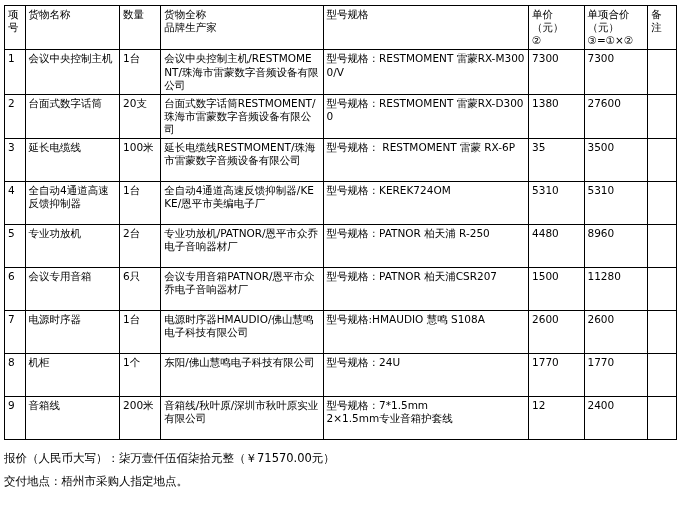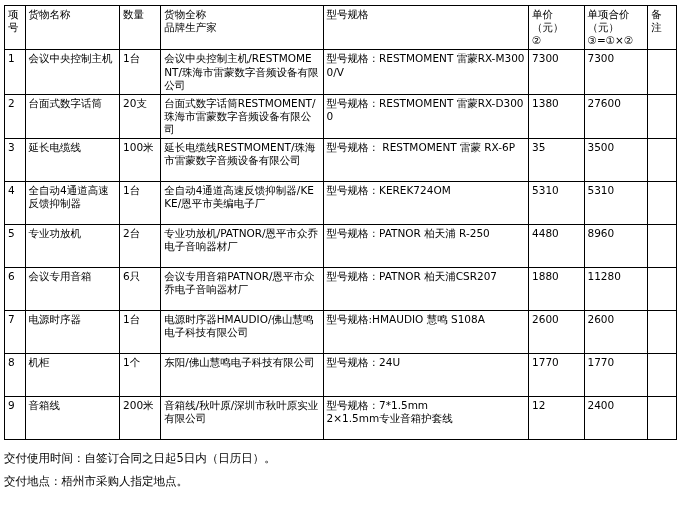--- a/index.html
+++ b/index.html
@@ -164,21 +164,21 @@
         <td class="cell-mid">8960</td>
         <td class="note-cell"></td>
       </tr>
 
       <tr class="row-h-tall">
         <td>6</td>
         <td class="cell-mid">会议专用音箱</td>
         <td class="cell-mid">6只</td>
         <td>会议专用音箱PATNOR/恩平市众乔电子音响器材厂</td>
         <td class="cell-mid">型号规格：PATNOR 柏天浦CSR207</td>
-        <td class="cell-mid">1880</td>
+        <td class="cell-mid">1500</td>
         <td class="cell-mid">11280</td>
         <td class="note-cell"></td>
       </tr>
 
       <tr class="row-h-tall">
         <td>7</td>
         <td class="cell-mid">电源时序器</td>
         <td class="cell-mid">1台</td>
         <td>电源时序器HMAUDIO/佛山慧鸣电子科技有限公司</td>
         <td class="cell-mid">型号规格:HMAUDIO 慧鸣 S108A</td>
@@ -210,17 +210,17 @@
         <td class="cell-mid">12</td>
         <td class="cell-mid">2400</td>
         <td class="note-cell"></td>
       </tr>
 
 
     </tbody>
   </table>
 
   <div class="footer">
-    <div>交付使用时间：自签订合同之日起5日内（日历日）。</div>
+    <div>报价（人民币大写）：柒万壹仟伍佰柒拾元整（￥71570.00元）</div>
     <div>交付地点：梧州市采购人指定地点。</div>
   </div>
 
 </div>
 
 </body></html>

